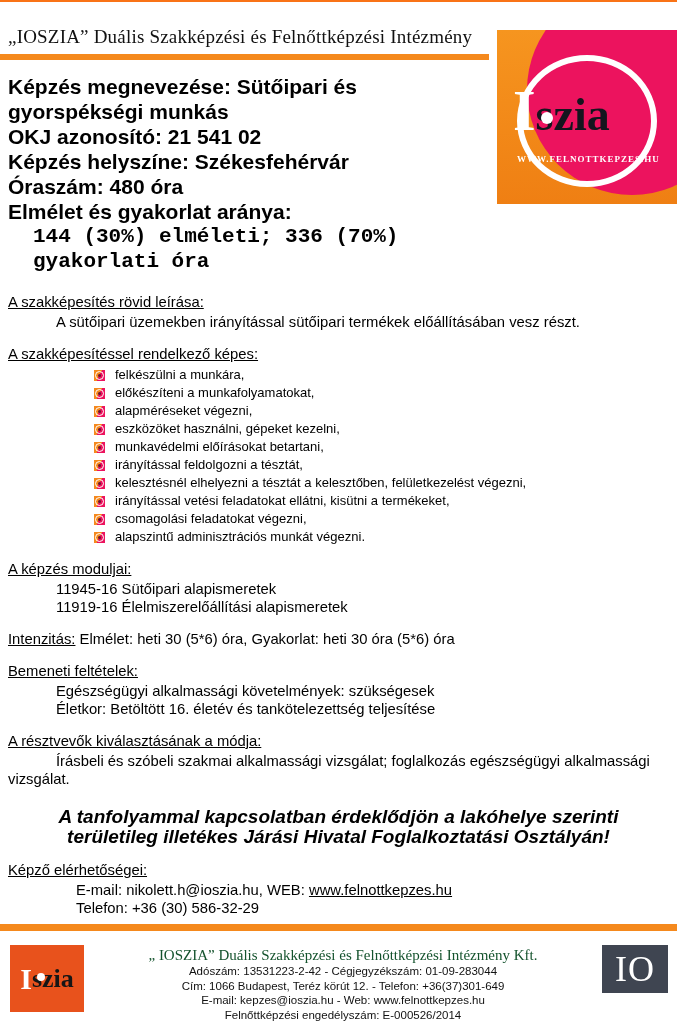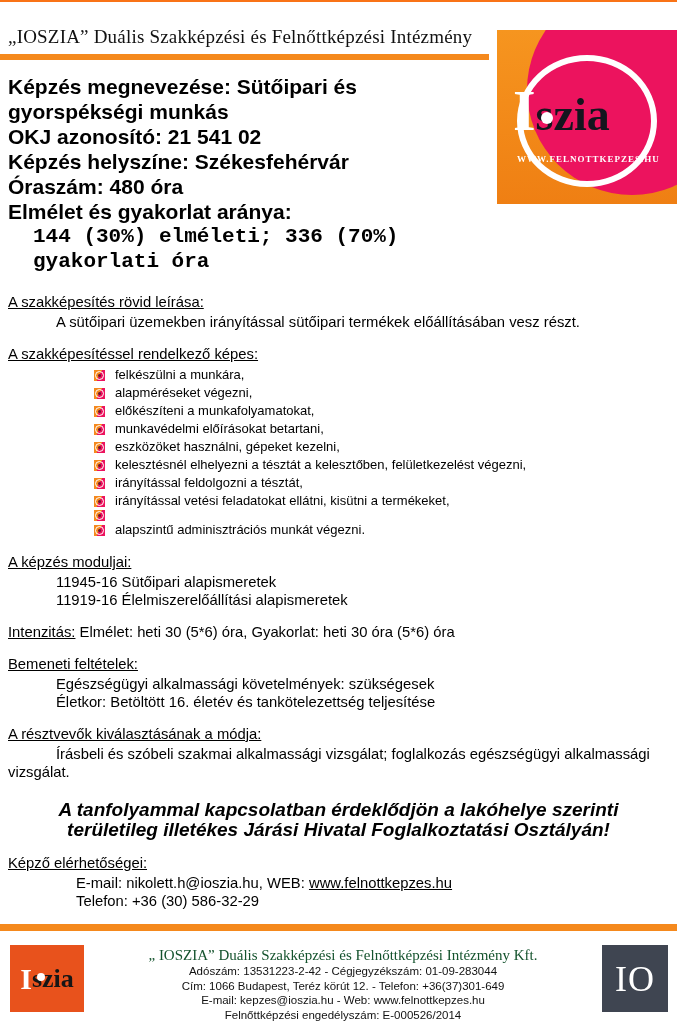--- a/index.html
+++ b/index.html
@@ -57,21 +57,21 @@
   .footer-bar{height:7px;background:#F5891D;}
   .footer-content{display:flex;align-items:flex-start;padding:14px 9px 0 10px;}
   .f-logo-left{width:74px;height:67px;background:#E8521C;flex:none;
     display:flex;align-items:center;justify-content:center;position:relative;}
   .f-logo-left .fi{font-family:"Liberation Serif",serif;font-weight:bold;font-size:30px;color:#fff;line-height:1;}
   .f-logo-left .fszia{font-family:"Liberation Serif",serif;font-weight:bold;font-size:26px;color:#161616;line-height:1;}
   .f-dot{position:absolute;left:27px;top:28px;width:8px;height:8px;border-radius:50%;background:#fff;}
   .f-center{flex:1;text-align:center;padding-top:2px;}
   .f-company{font-family:"Liberation Serif",serif;font-size:15px;line-height:17px;color:#14532d;}
   .f-line{font-size:11.5px;line-height:14.5px;color:#111;}
-  .f-logo-right{width:66px;height:67px;background:#3F4551;flex:none;
+  .f-logo-right{width:66px;height:48px;background:#3F4551;flex:none;
     display:flex;align-items:center;justify-content:center;}
   .f-logo-right span{font-family:"Liberation Serif",serif;font-size:36px;color:#fff;letter-spacing:1px;}
 </style>
 </head>
 <body>
 
 <div class="page">
 
   <div class="hdr-title">„IOSZIA” Duális Szakképzési és Felnőttképzési Intézmény</div>
   <div class="hdr-bar"></div>
@@ -99,48 +99,49 @@
     <div class="body-line tab mt-sm">A sütőipari üzemekben irányítással sütőipari termékek előállításában vesz részt.</div>
 
     <div class="mt-md"><span class="sec-h">A szakképesítéssel rendelkező képes:</span></div>
     <ul class="caps">
       <li>
           <span class="mini-logo"></span>
           <span>felkészülni a munkára,</span>
         </li>
       <li>
           <span class="mini-logo"></span>
+          <span>előkészíteni a munkafolyamatokat,</span>
+        </li>
+      <li>
+          <span class="mini-logo"></span>
           <span>alapméréseket végezni,</span>
         </li>
       <li>
           <span class="mini-logo"></span>
-          <span>előkészíteni a munkafolyamatokat,</span>
+          <span>eszközöket használni, gépeket kezelni,</span>
         </li>
       <li>
           <span class="mini-logo"></span>
           <span>munkavédelmi előírásokat betartani,</span>
         </li>
       <li>
           <span class="mini-logo"></span>
-          <span>eszközöket használni, gépeket kezelni,</span>
+          <span>irányítással feldolgozni a tésztát,</span>
         </li>
       <li>
           <span class="mini-logo"></span>
           <span>kelesztésnél elhelyezni a tésztát a kelesztőben, felületkezelést végezni,</span>
         </li>
       <li>
           <span class="mini-logo"></span>
-          <span>irányítással feldolgozni a tésztát,</span>
-        </li>
-      <li>
-          <span class="mini-logo"></span>
           <span>irányítással vetési feladatokat ellátni, kisütni a termékeket,</span>
         </li>
       <li>
           <span class="mini-logo"></span>
+          <span>csomagolási feladatokat végezni,</span>
         </li>
       <li>
           <span class="mini-logo"></span>
           <span>alapszintű adminisztrációs munkát végezni.</span>
         </li>
     </ul>
 
     <div class="mt-md"><span class="sec-h">A képzés moduljai:</span></div>
     <div class="body-line tab mt-sm">11945-16 Sütőipari alapismeretek</div>
     <div class="body-line tab">11919-16 Élelmiszerelőállítási alapismeretek</div>

